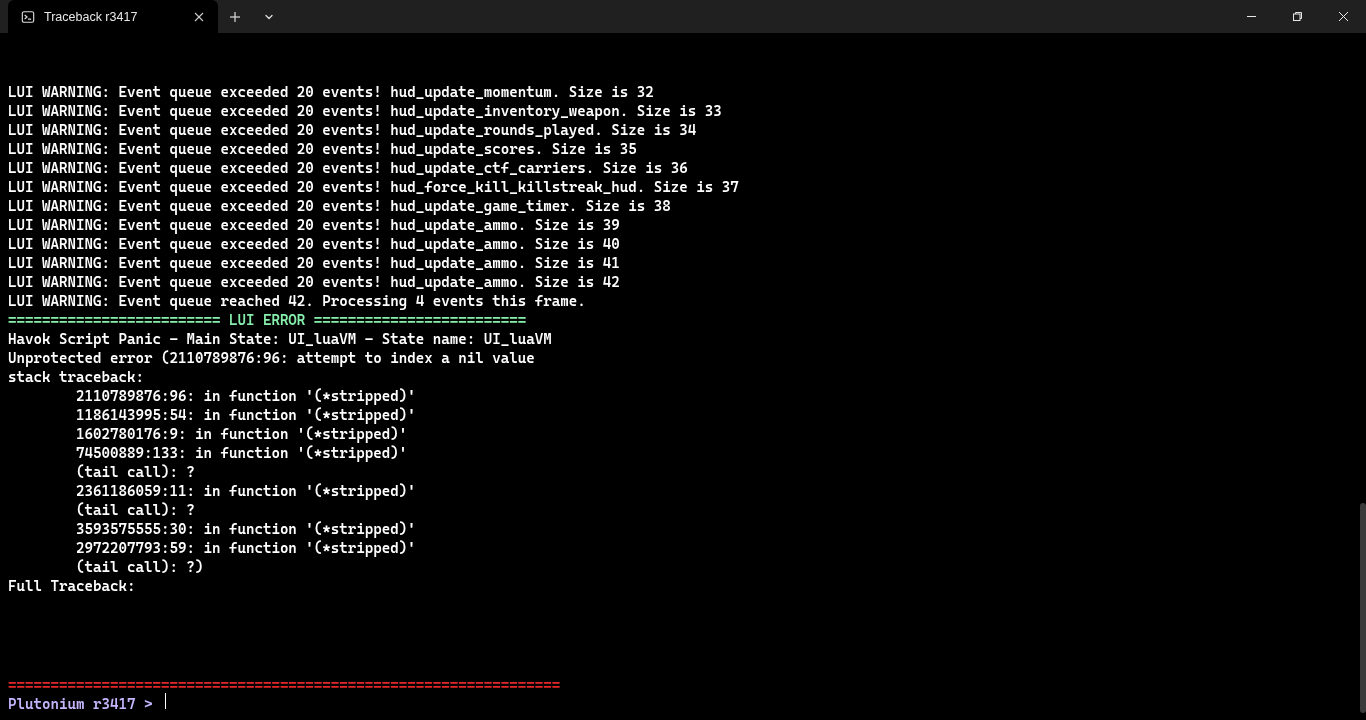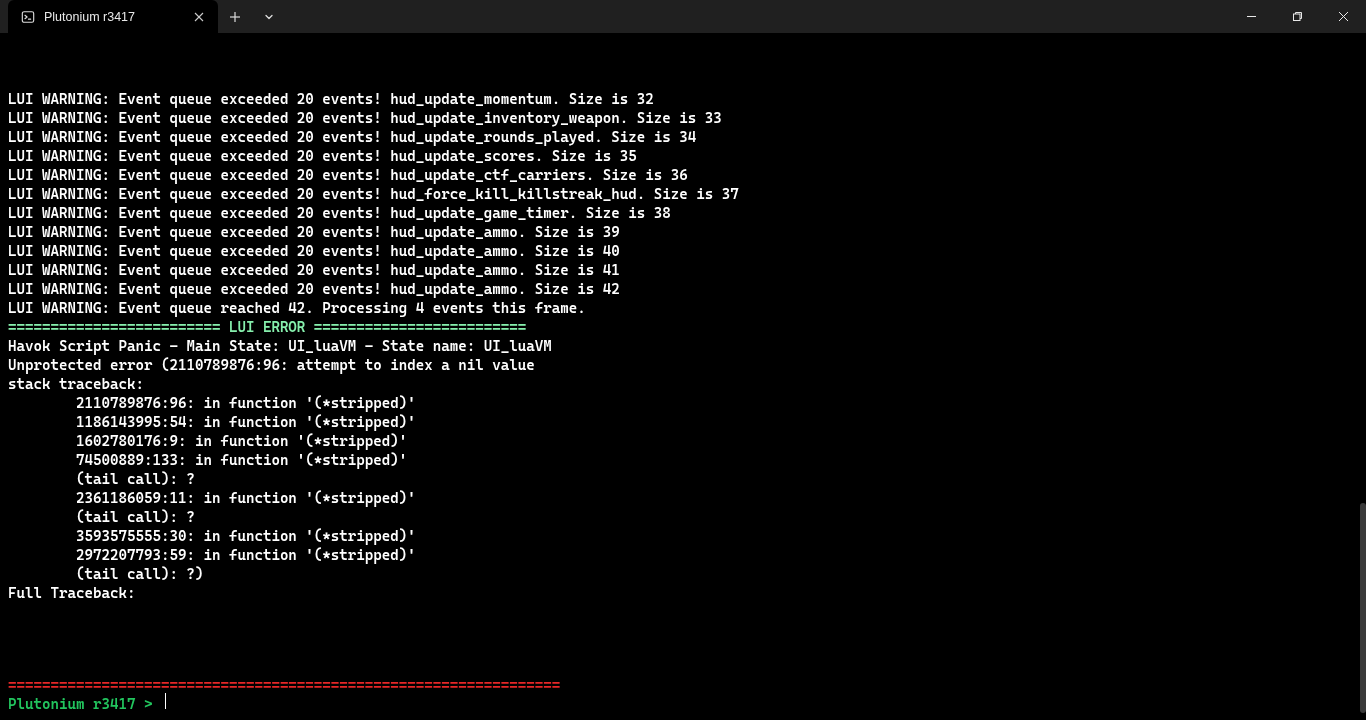--- a/index.html
+++ b/index.html
@@ -54,28 +54,28 @@
     color: #e8e8e8;
   }
 
   .terminal {
     position: relative;
     height: calc(720px - 33px);
     background: #000;
     color: #ffffff;
     font-size: 14.5px;
     line-height: 19px;
-    padding: 19px 8px 0 8px;
+    padding: 12px 8px 0 8px;
     font-weight: 600;
     white-space: pre;
     overflow: hidden;
   }
   .line { white-space: pre; }
   .red { color: #86efac; }
-  .gold { color: #22c55e; }
+  .gold { color: #c4b5fd; }
 
   .prompt-row {
     position: absolute;
     bottom: 6px;
     left: 8px;
     display: flex;
     align-items: baseline;
   }
   .separator-line {
     position: absolute;
@@ -115,21 +115,21 @@
 <div class="titlebar">
   <div class="titlebar-left">
     <div class="tab">
       <span class="tab-icon">
         <svg width="14" height="14" viewBox="0 0 16 16" fill="none" stroke="currentColor" stroke-width="1.3">
           <rect x="1.5" y="2" width="13" height="12" rx="2"></rect>
           <path d="M4.5 6 L7 8 L4.5 10" stroke-linecap="round" stroke-linejoin="round"></path>
           <line x1="8.5" y1="10.5" x2="11" y2="10.5" stroke-linecap="round"></line>
         </svg>
       </span>
-      <span class="tab-title">Plutonium r3417</span>
+      <span class="tab-title">Traceback r3417</span>
       <span class="tab-close">
         <svg width="10" height="10" viewBox="0 0 10 10" stroke="currentColor" stroke-width="1.1">
           <line x1="1" y1="1" x2="9" y2="9"></line>
             <line x1="9" y1="1" x2="1" y2="9"></line>
         </svg>
       </span>
     </div>
     <div class="newtab-btn">
       <svg width="12" height="12" viewBox="0 0 12 12" stroke="currentColor" stroke-width="1.2">
         <line x1="6" y1="1" x2="6" y2="11"></line>

